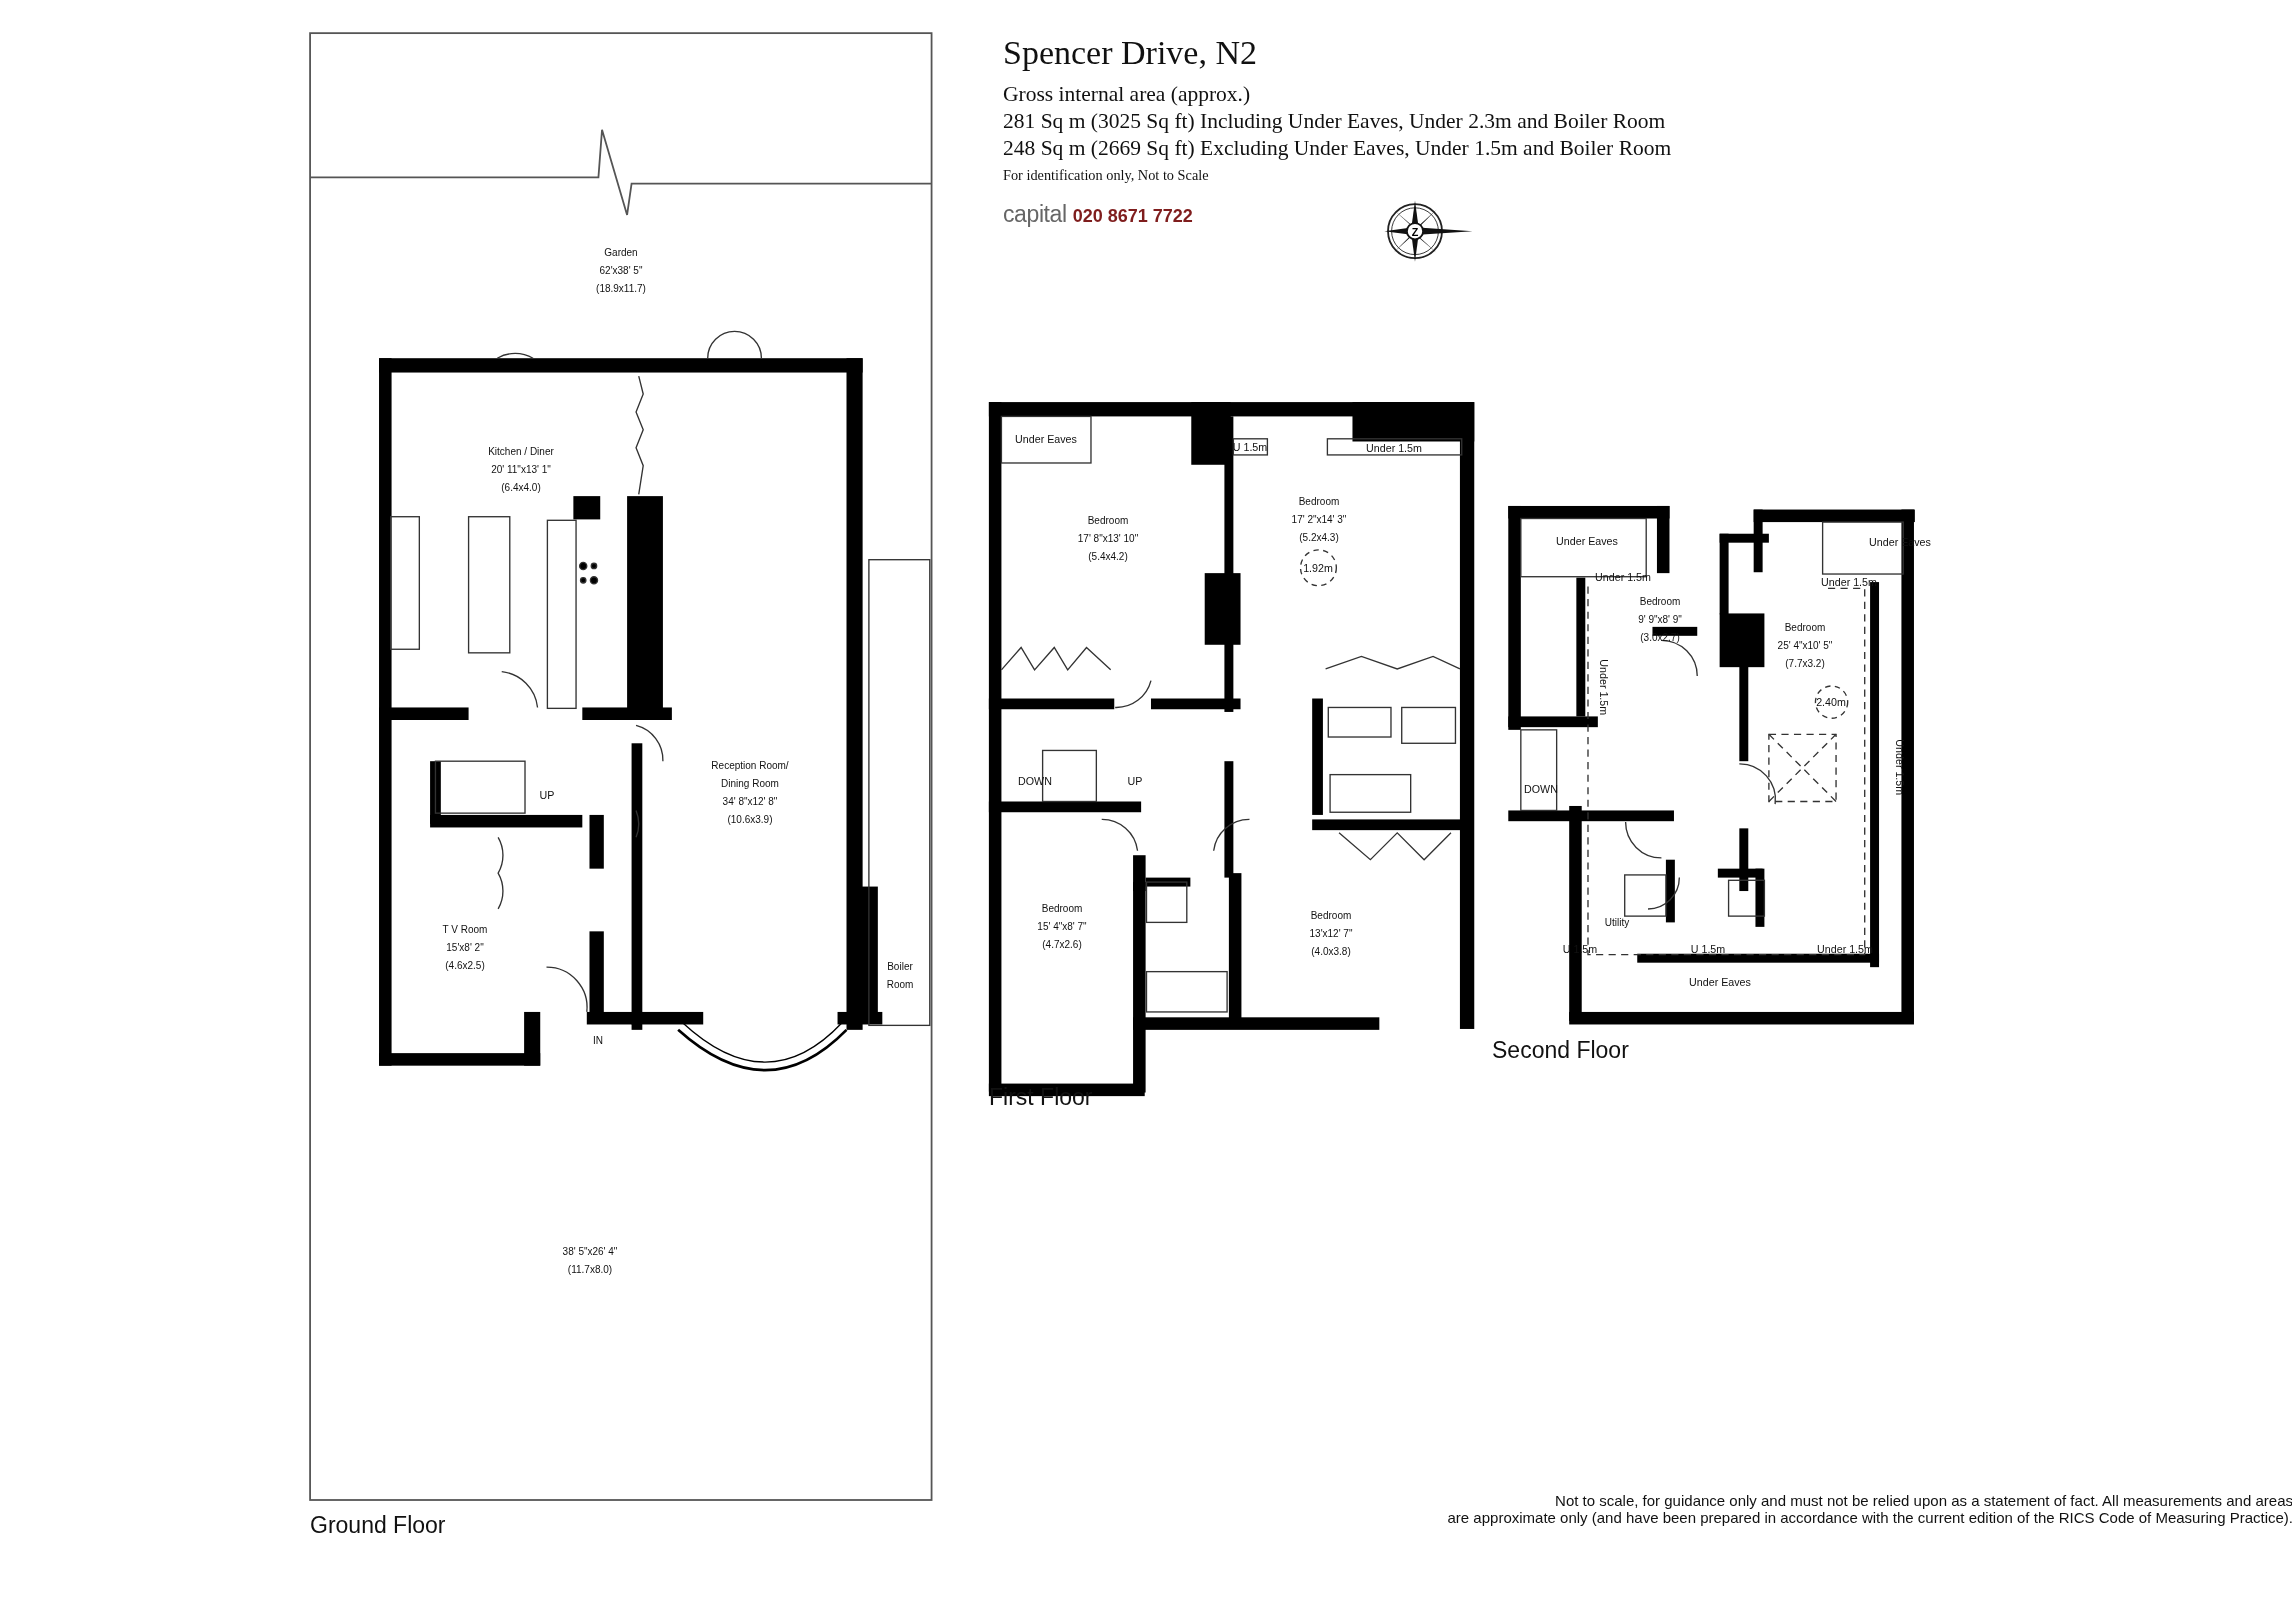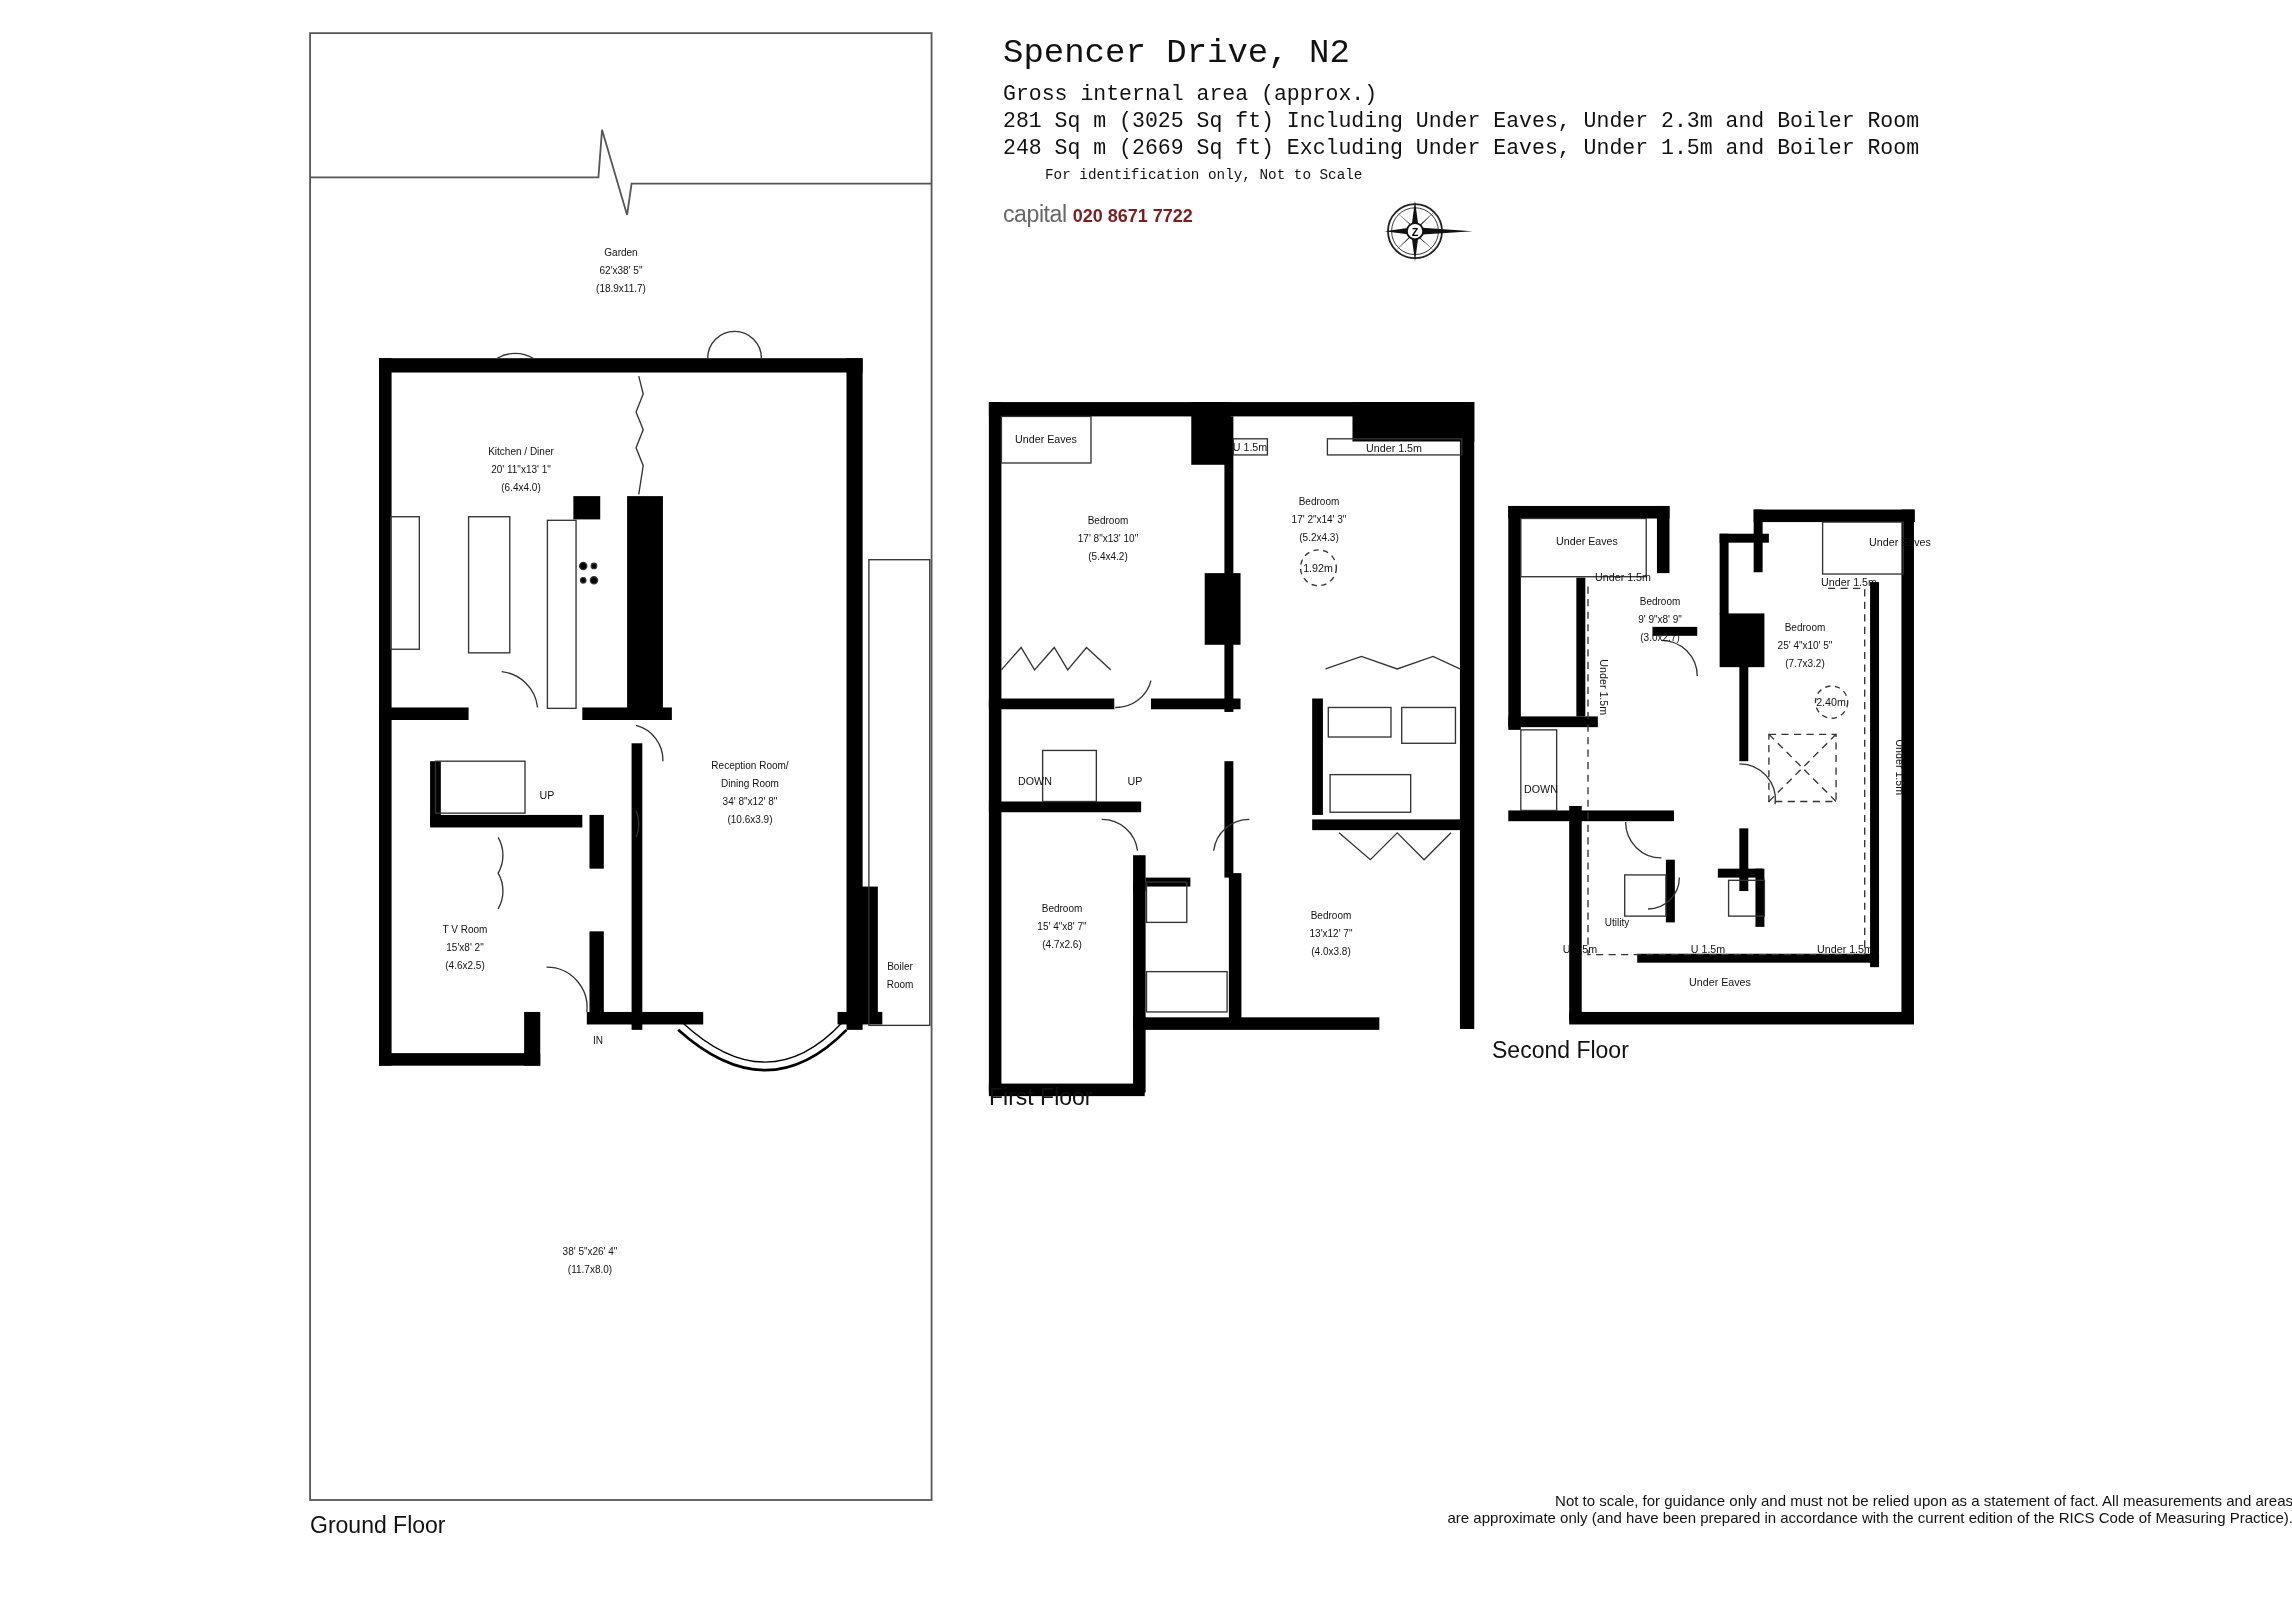--- a/index.html
+++ b/index.html
@@ -1,21 +1,21 @@
 <!DOCTYPE html>
 <html style="font-size:14.3px"><head>
 <meta charset="utf-8">
 <style>
   html,body{margin:0;padding:0;background:#fff;}
   body{width:2293px;height:1620px;position:relative;overflow:hidden;font-family:"Liberation Sans",sans-serif;color:#111;}
   .abs{position:absolute;}
-  .hdr{font-family:Liberation Mono, monospace;color:#111;}
+  .hdr{font-family:Liberation Serif, serif;color:#111;}
   .title{left:1003px;top:34px;font-size:34px;}
   .sub{left:1003px;font-size:21.5px;white-space:nowrap;}
-  .small{left:1003px;top:167px;font-size:14.3px;margin-left:42px;}
+  .small{left:1003px;top:167px;font-size:14.3px;}
   .brand{left:1003px;top:201px;font-size:21.5px;color:#666;}
   .brand .logo{font-size:23px;color:#666;letter-spacing:-0.4px;}
   .brand .phone{font-size:18px;color:#7f1d1d;font-weight:bold;}
   .lbl{position:absolute;text-align:center;font-size:10px;line-height:18px;white-space:nowrap;transform:translateX(-50%);}
   .lbl.sm{font-size:10.7px;line-height:12.5px;}
   .floor-lbl{position:absolute;font-size:23px;}
   .footer{position:absolute;left:0;width:2293px;top:1492px;text-align:right;font-size:15px;line-height:17px;}
   svg{position:absolute;left:0;top:0;}
 </style>
 </head>

